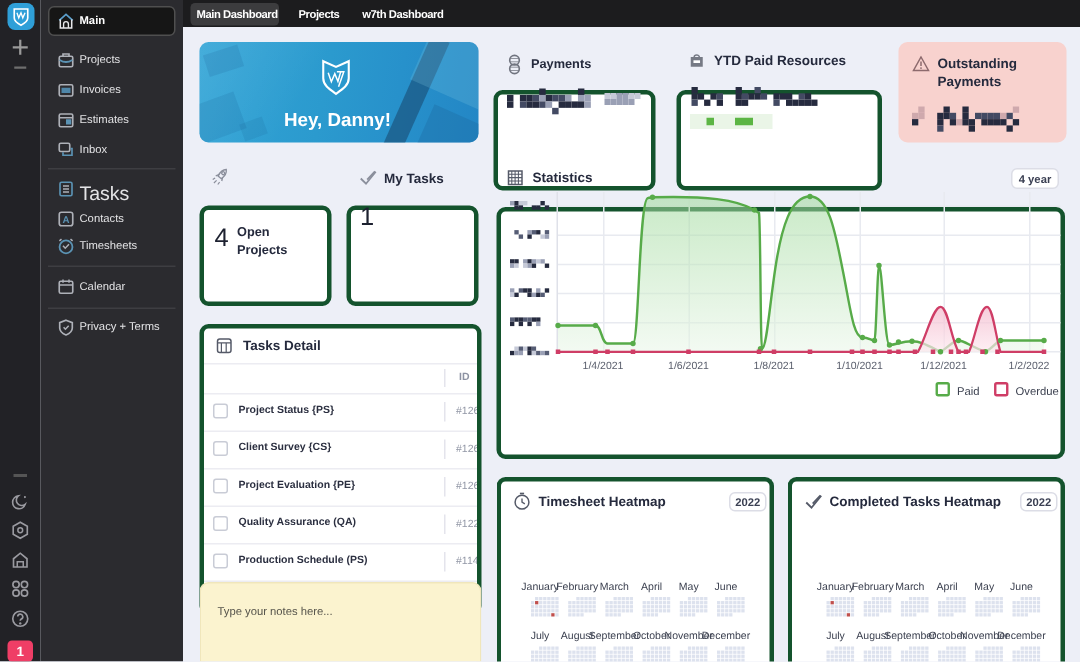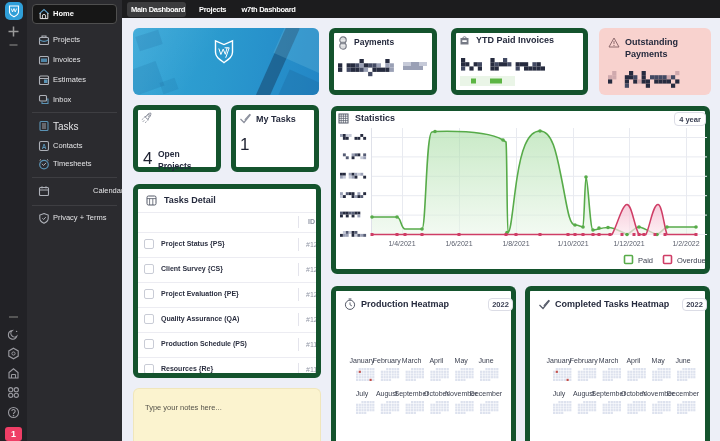--- a/index.html
+++ b/index.html
@@ -1,18 +1,18 @@
 <!DOCTYPE html>
 <html><head><meta charset="utf-8">
 <style>
 * { margin:0; padding:0; box-sizing:border-box; -webkit-font-smoothing:antialiased; }
 html,body { width:720px; height:441px; overflow:hidden; font-family:"Liberation Sans", sans-serif; }
 .abs { position:absolute; }
 body { position:relative; background:#edeff7; }
-.card { position:absolute; background:#fff; border:5px solid #14532d; border-radius:6px; }
+.card { position:absolute; background:#fff; border:3px solid #14532d; border-radius:6px;margin-top:32px; }
 .ttl { font-weight:bold; color:#252a3d; font-size:9px; }
 .btn { position:absolute; background:#fff; border:1px solid #dcdde6; border-radius:4px; color:#3a3f52; font-weight:bold; text-align:center; }
 </style></head>
 <body>
 <div class="abs" style="left:0;top:0;width:27px;height:441px;background:#222226;"></div>
 <div class="abs" style="left:27px;top:0;width:95px;height:441px;background:#2b2b2f;"></div>
 <div class="abs" style="left:5px;top:2px;width:18px;height:18px;background:#2f9fd8;border-radius:5px;">
 <svg width="18" height="18" viewBox="0 0 18 18">
       <path d="M4.5 4 h9 v6 c0 2.2 -2.2 3.6 -4.5 4.8 C6.7 13.6 4.5 12.2 4.5 10 Z" fill="none" stroke="#fff" stroke-width="1.1"></path>
       <path d="M6.3 6.5 l1.2 3.4 1.5 -3.4 1.2 3.4 1.5 -3.4" fill="none" stroke="#fff" stroke-width="0.9"></path>
@@ -47,21 +47,21 @@
     <path d="M4.8 5 a1.7 1.7 0 1 1 2.4 1.7 c-0.5 0.3 -0.7 0.6 -0.7 1.2" fill="none" stroke="#9a9aa0" stroke-width="1.1"></path>
     <circle cx="6.5" cy="9.6" r="0.8" fill="#9a9aa0"></circle>
   </svg>
 <div class="abs" style="left:5px;top:427px;width:17px;height:14px;background:#ef3e66;border-radius:3px;color:#fff;font-size:9px;font-weight:bold;text-align:center;line-height:14px;">1</div>
 <div class="abs" style="left:32px;top:4px;width:85px;height:20px;background:#161616;border:1px solid #4f4f4f;border-radius:4px;"></div>
 <svg class="abs" style="left:38px;top:8px;" width="12" height="12" viewBox="0 0 12 12">
     <path d="M1.5 5.6 L6 1.6 L10.5 5.6" fill="none" stroke="#5b9fcc" stroke-width="1.1"></path>
     <path d="M2.2 5 V10.6 H9.8 V5" fill="none" stroke="#e8e8ea" stroke-width="1"></path>
     <path d="M4.4 10.6 V8 a1.6 1.6 0 0 1 3.2 0 V10.6" fill="none" stroke="#e8e8ea" stroke-width="0.9"></path>
   </svg>
-<div class="abs" style="left:53px;top:9px;font-size:7.5px;color:#fff;font-weight:bold;white-space:nowrap;">Home</div>
+<div class="abs" style="left:53px;top:9px;font-size:7.5px;color:#fff;font-weight:bold;white-space:nowrap;">Main</div>
 <svg class="abs" style="left:38px;top:34px;" width="12" height="12" viewBox="0 0 12 12">
     <rect x="1.5" y="3.5" width="9" height="7" rx="1" fill="none" stroke="#aeb1b8" stroke-width="1.1"></rect>
     <path d="M4 3.5 V2 h4 v1.5" fill="none" stroke="#aeb1b8" stroke-width="1.1"></path>
     <path d="M1.8 6 c2.5 1.6 5.9 1.6 8.4 0" fill="none" stroke="#5b93b4" stroke-width="1.2"></path>
   </svg>
 <div class="abs" style="left:53px;top:35px;font-size:7.5px;color:#e4e4e6;font-weight:normal;white-space:nowrap;">Projects</div>
 <svg class="abs" style="left:38px;top:54px;" width="12" height="12" viewBox="0 0 12 12">
     <rect x="1.5" y="2.5" width="9" height="7.5" rx="1" fill="none" stroke="#aeb1b8" stroke-width="1.1"></rect>
     <rect x="3" y="4.5" width="6" height="3.5" fill="#4f86a8"></rect>
   </svg>
@@ -75,38 +75,38 @@
 <svg class="abs" style="left:38px;top:94px;" width="12" height="12" viewBox="0 0 12 12">
     <rect x="1.5" y="1.5" width="7" height="5.5" rx="1" fill="none" stroke="#aeb1b8" stroke-width="1.1"></rect>
     <path d="M4 7.5 v2 h6 v-4.5 h-1" fill="none" stroke="#5b93b4" stroke-width="1.1"></path>
   </svg>
 <div class="abs" style="left:53px;top:95px;font-size:7.5px;color:#e4e4e6;font-weight:normal;white-space:nowrap;">Inbox</div>
 <div class="abs" style="left:32px;top:112px;width:85px;height:1px;background:#3e3e42;"></div>
 <svg class="abs" style="left:38px;top:120px;" width="12" height="12" viewBox="0 0 12 12">
     <rect x="2" y="1.5" width="8" height="9" rx="1" fill="none" stroke="#5b93b4" stroke-width="1.1"></rect>
     <path d="M4 4 h4 M4 6 h4 M4 8 h4" stroke="#aeb1b8" stroke-width="0.9"></path>
   </svg>
-<div class="abs" style="left:53px;top:121px;font-size:10px;color:#e4e4e6;font-weight:normal;white-space:nowrap;">Tasks</div>
+<div class="abs" style="left:53px;top:121px;font-size:13px;color:#e4e4e6;font-weight:normal;white-space:nowrap;">Tasks</div>
 <svg class="abs" style="left:38px;top:140px;" width="12" height="12" viewBox="0 0 12 12">
     <rect x="1.5" y="1.5" width="9" height="9" rx="1.5" fill="none" stroke="#aeb1b8" stroke-width="1.1"></rect>
     <text x="6" y="8.6" font-size="6.5" font-weight="bold" fill="#5b93b4" text-anchor="middle" font-family="Liberation Sans">A</text>
   </svg>
 <div class="abs" style="left:53px;top:141px;font-size:7.5px;color:#e4e4e6;font-weight:normal;white-space:nowrap;">Contacts</div>
 <svg class="abs" style="left:38px;top:158px;" width="12" height="12" viewBox="0 0 12 12">
     <circle cx="6" cy="6.6" r="4.3" fill="none" stroke="#5b93b4" stroke-width="1.2"></circle>
     <path d="M4 5.8 l1.5 1.7 2.5 -2.6" fill="none" stroke="#aeb1b8" stroke-width="1"></path>
     <path d="M1.6 2.6 L3 1.4 M10.4 2.6 L9 1.4" stroke="#aeb1b8" stroke-width="1"></path>
   </svg>
 <div class="abs" style="left:53px;top:159px;font-size:7.5px;color:#e4e4e6;font-weight:normal;white-space:nowrap;">Timesheets</div>
 <div class="abs" style="left:32px;top:177px;width:85px;height:1px;background:#3e3e42;"></div>
 <svg class="abs" style="left:38px;top:185px;" width="12" height="12" viewBox="0 0 12 12">
     <rect x="1.5" y="2.5" width="9" height="8" rx="1" fill="none" stroke="#aeb1b8" stroke-width="1.1"></rect>
     <path d="M1.5 5 h9 M4 1.3 v2.2 M8 1.3 v2.2" stroke="#aeb1b8" stroke-width="1"></path>
   </svg>
-<div class="abs" style="left:53px;top:186px;font-size:7.5px;color:#e4e4e6;font-weight:normal;white-space:nowrap;margin-left:40px;">Calendar</div>
+<div class="abs" style="left:53px;top:186px;font-size:7.5px;color:#e4e4e6;font-weight:normal;white-space:nowrap;">Calendar</div>
 <div class="abs" style="left:32px;top:205px;width:85px;height:1px;background:#3e3e42;"></div>
 <svg class="abs" style="left:38px;top:212px;" width="12" height="12" viewBox="0 0 12 12">
     <path d="M6 1.5 l4.2 1.6 v3.5 c0 2.4 -1.9 3.7 -4.2 4.7 C3.7 10.3 1.8 9 1.8 6.6 V3.1 Z" fill="none" stroke="#aeb1b8" stroke-width="1.1"></path>
     <path d="M4.4 6.2 l1.2 1.3 2.2 -2.4" fill="none" stroke="#aeb1b8" stroke-width="1"></path>
   </svg>
 <div class="abs" style="left:53px;top:213px;font-size:7.5px;color:#e4e4e6;font-weight:normal;white-space:nowrap;">Privacy + Terms</div>
 <div class="abs" style="left:122px;top:0;width:598px;height:18px;background:#1c1c1e;"></div>
 <div class="abs" style="left:127px;top:2px;width:59px;height:15px;background:#3c3c3e;border-radius:3px;"></div>
 <div class="abs" style="left:122px;top:0;width:705px;height:18px;color:#fff;font-size:7.5px;font-weight:bold;letter-spacing:-0.3px;">
 <span class="abs" style="left:9px;top:5px;">Main Dashboard</span>
@@ -119,20 +119,21 @@
 <div class="abs" style="left:-6px;top:38px;width:34px;height:26px;background:rgba(23,90,140,0.15);transform:rotate(-20deg);"></div>
 <div class="abs" style="left:28px;top:52px;width:16px;height:12px;background:rgba(23,90,140,0.14);transform:rotate(-20deg);"></div>
 <div class="abs" style="left:136px;top:-6px;width:13px;height:90px;background:rgba(22,62,98,0.50);transform:rotate(24deg);"></div>
 <div class="abs" style="left:152px;top:-30px;width:60px;height:70px;background:rgba(130,205,228,0.22);transform:rotate(24deg);"></div>
 <div class="abs" style="left:146px;top:52px;width:60px;height:40px;background:rgba(30,105,160,0.35);transform:rotate(24deg);"></div>
 <svg class="abs" style="left:81px;top:11px;" width="20" height="25" viewBox="0 0 20 25">
       <path d="M1.5 1.8 L10 5.6 L18.5 1.8 V13.2 C18.5 17.8 14.7 20.3 10 23.6 C5.3 20.3 1.5 17.8 1.5 13.2 Z" fill="none" stroke="#fff" stroke-width="1.4"></path>
       <path d="M4.8 9.5 l2.1 6 2.3 -5.4 2.1 5.2 L13.2 8.6" fill="none" stroke="#fff" stroke-width="1"></path>
       <path d="M10.6 8.8 h4.6 l-3.5 10" fill="none" stroke="#fff" stroke-width="1"></path>
     </svg>
+<div class="abs" style="left:0;top:45px;width:184px;text-align:center;color:#fff;font-weight:bold;font-size:12.5px;">Hey, Danny!</div>
 </div>
 <div class="card" style="left:329px;top:28px;width:108px;height:67px;"></div>
 <svg class="abs" style="left:338px;top:36px;" width="10" height="14" viewBox="0 0 10 14">
     <g fill="none" stroke="#70747f" stroke-width="1.1">
       <circle cx="5" cy="4.1" r="3.2"></circle>
       <circle cx="5" cy="9.9" r="3.2"></circle>
       <path d="M2.2 3 h5.6 M2.2 5.2 h5.6 M2.2 8.8 h5.6 M2.2 11 h5.6" stroke-width="0.5"></path>
     </g>
   </svg>
 <div class="abs ttl" style="left:354px;top:37px;font-size:8.5px;">Payments</div>
@@ -182,21 +183,21 @@
     <rect x="78.0" y="8.0" width="4.0" height="4.0" fill="#9aa0b5"></rect>
     <rect x="82.0" y="8.0" width="4.0" height="4.0" fill="#9aa0b5"></rect>
     <rect x="86.0" y="8.0" width="4.0" height="4.0" fill="none"></rect>
   </svg>
 <div class="card" style="left:451px;top:28px;width:137px;height:67px;"></div>
 <svg class="abs" style="left:459px;top:35px;" width="11" height="11" viewBox="0 0 11 11">
     <path d="M1.5 3 h8 v6.5 h-8 Z" fill="#767a85"></path>
     <path d="M3.8 3 c0-1.7 3.4-1.7 3.4 0" fill="none" stroke="#767a85" stroke-width="1"></path>
     <rect x="3.3" y="5.2" width="4.4" height="1.8" fill="#fff"></rect>
   </svg>
-<div class="abs ttl" style="left:476px;top:35px;">YTD Paid Invoices</div>
+<div class="abs ttl" style="left:476px;top:35px;">YTD Paid Resources</div>
 <svg class="abs" style="left:459px;top:57px;" width="95" height="32" viewBox="0 0 95 32">
     <rect x="2.0" y="1.0" width="4.2" height="4.2" fill="#262b3f"></rect>
     <rect x="10.4" y="1.0" width="4.2" height="4.2" fill="none"></rect>
     <rect x="27.2" y="1.0" width="4.2" height="4.2" fill="none"></rect>
     <rect x="31.4" y="1.0" width="4.2" height="4.2" fill="#262b3f"></rect>
     <rect x="35.6" y="1.0" width="4.2" height="4.2" fill="none"></rect>
     <rect x="44.0" y="1.0" width="4.2" height="4.2" fill="#434a63"></rect>
     <rect x="65.0" y="1.0" width="4.2" height="4.2" fill="none"></rect>
     <rect x="2.0" y="5.2" width="4.2" height="4.2" fill="#262b3f"></rect>
     <rect x="6.2" y="5.2" width="4.2" height="4.2" fill="#262b3f"></rect>
@@ -552,21 +553,21 @@
   </div>
 <div class="abs" style="left:133px;top:388px;width:188px;height:53px;background:#fbf3cf;border:1px solid #f0e6bb;border-radius:6px 6px 0 0;border-bottom:none;">
 <div class="abs" style="left:11px;top:14px;font-size:7.5px;color:#55534a;">Type your notes here...</div>
 </div>
 <div class="card" style="left:331px;top:286px;width:185px;height:155px;border-radius:6px 6px 0 0;border-bottom:none;">
     <svg class="abs" style="left:8px;top:7px;" width="12" height="12" viewBox="0 0 12 12">
       <circle cx="6" cy="6.8" r="4.6" fill="none" stroke="#555a68" stroke-width="1"></circle>
       <path d="M6 4.4 V6.8 L7.9 7.9" fill="none" stroke="#555a68" stroke-width="0.9"></path>
       <path d="M4.6 1 h2.8" stroke="#555a68" stroke-width="1.1"></path>
     </svg>
-    <div class="abs ttl" style="left:25px;top:8px;">Production Heatmap</div>
+    <div class="abs ttl" style="left:25px;top:8px;">Timesheet Heatmap</div>
     <div class="btn" style="left:152px;top:7px;width:25px;height:13px;font-size:7.5px;line-height:12px;">2022</div>
     <svg class="abs" style="left:0;top:60px;" width="185" height="95" viewBox="0 0 185 95">
       <text x="26.0" y="12" font-size="7" fill="#3c4150" text-anchor="middle" font-family="Liberation Sans">January</text>
       <rect x="22.7" y="17.0" width="2.2" height="2.2" fill="#dde2ee"></rect>
       <rect x="25.4" y="17.0" width="2.2" height="2.2" fill="#dde2ee"></rect>
       <rect x="28.1" y="17.0" width="2.2" height="2.2" fill="#dde2ee"></rect>
       <rect x="30.8" y="17.0" width="2.2" height="2.2" fill="#dde2ee"></rect>
       <rect x="33.5" y="17.0" width="2.2" height="2.2" fill="#dde2ee"></rect>
       <rect x="36.2" y="17.0" width="2.2" height="2.2" fill="#dde2ee"></rect>
       <rect x="20.0" y="19.7" width="2.2" height="2.2" fill="#dde2ee"></rect>

